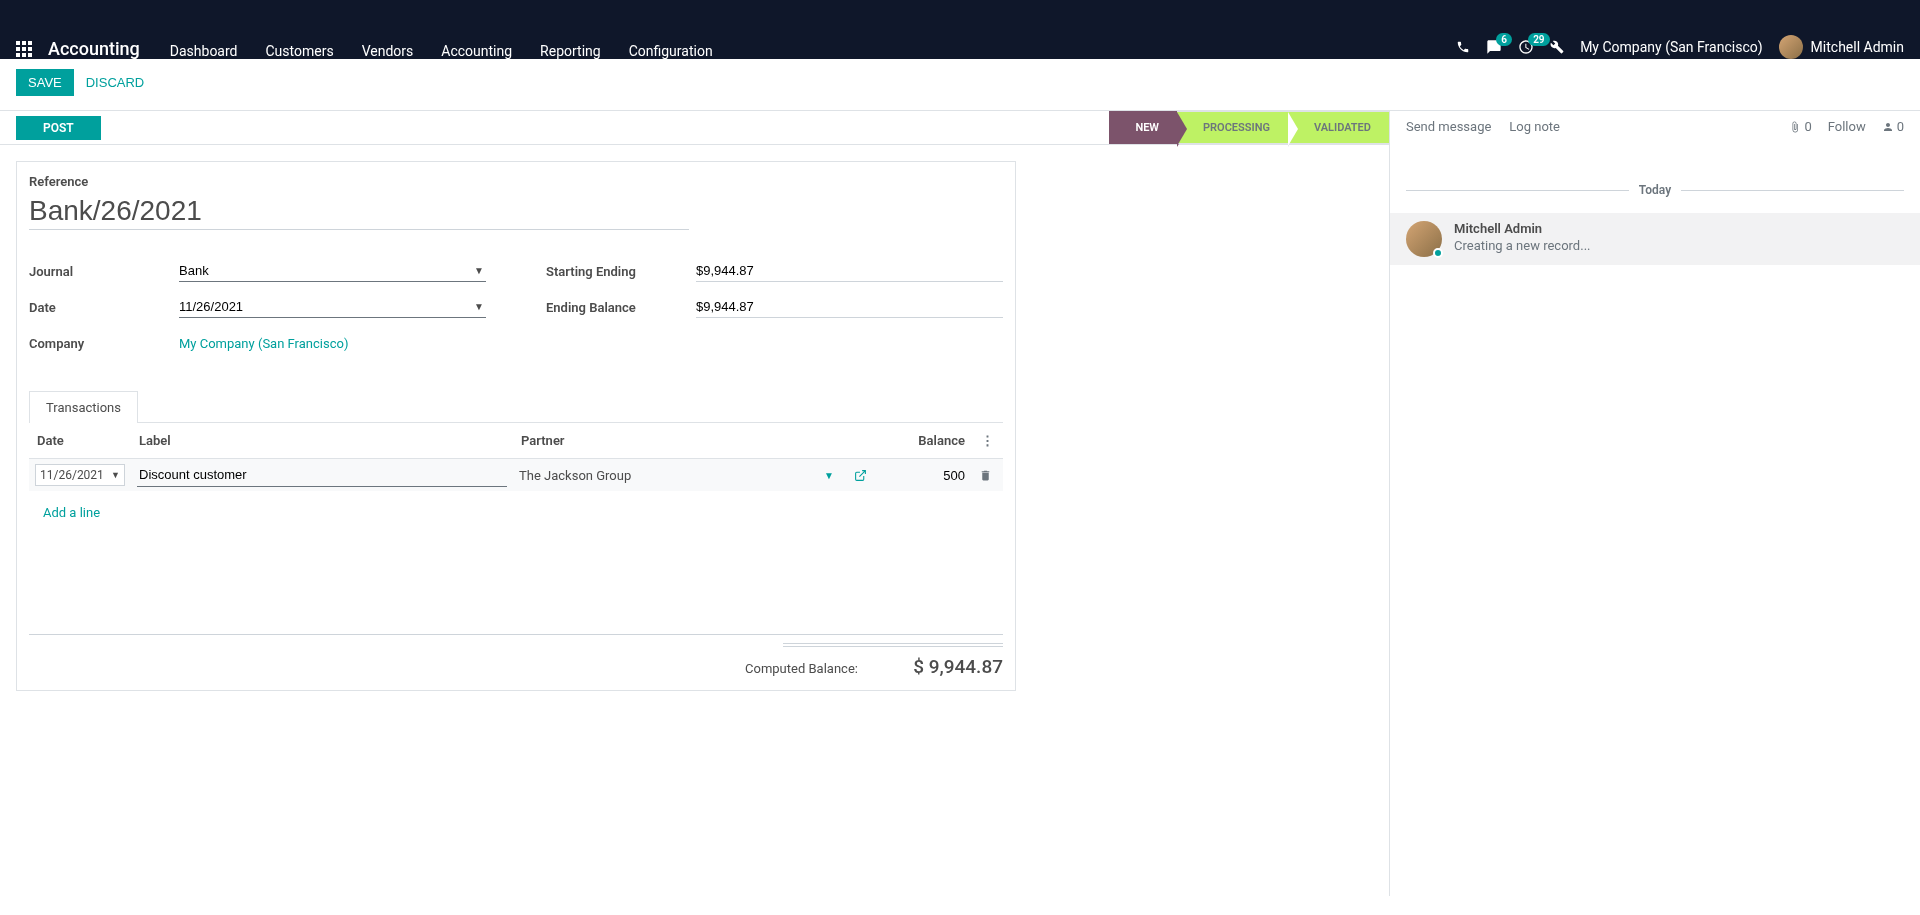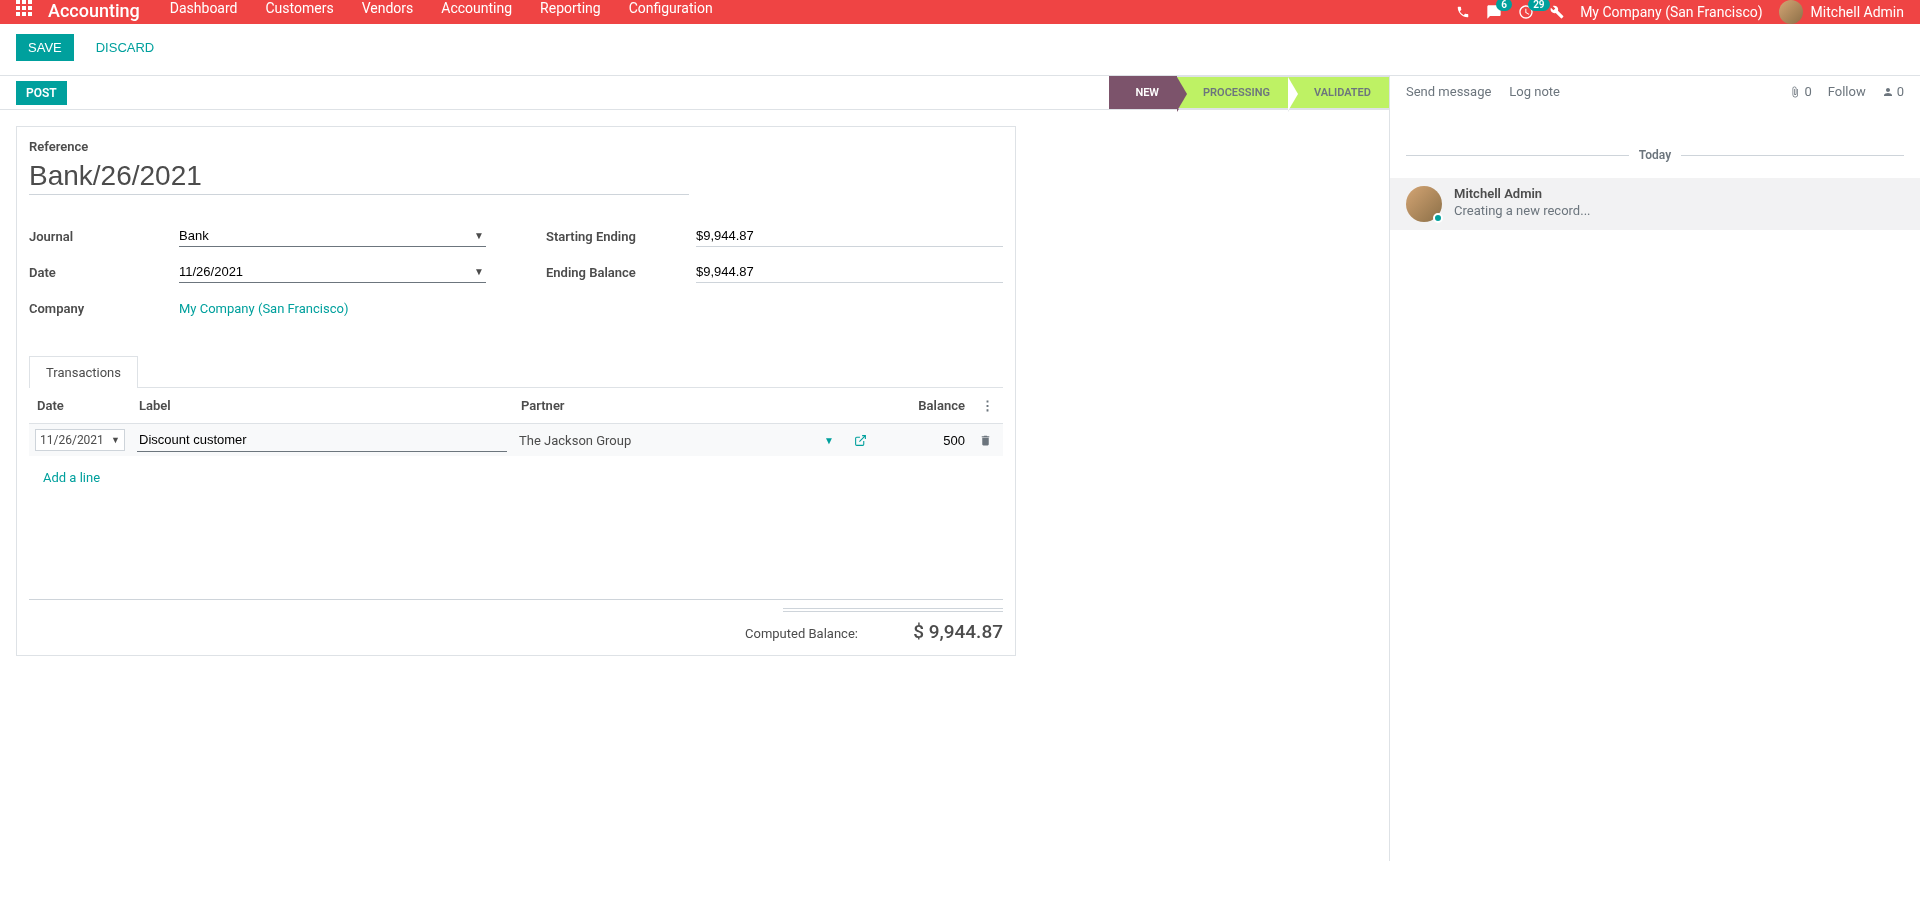--- a/index.html
+++ b/index.html
@@ -1,50 +1,50 @@
 <!DOCTYPE html>
 <html><head>
 <meta charset="utf-8">
 <style>
 * { box-sizing: border-box; margin: 0; padding: 0; }
 body { font-family: -apple-system, BlinkMacSystemFont, "Segoe UI", Roboto, "Helvetica Neue", sans-serif; font-size: 13px; color: #4c4c4c; background: #fff; }
 
 
-.navbar { background: #ef4444; height: 24px; display: flex; align-items: flex-start; padding: 0 16px; color: #fff; }
+.navbar { background: #0f172a; height: 59px; display: flex; align-items: flex-end; padding: 0 16px; color: #fff; }
 .navbar .apps-icon { width: 18px; height: 18px; display: grid; grid-template-columns: repeat(3,4px); grid-template-rows: repeat(3,4px); gap: 2px; margin-right: 14px; cursor: pointer; }
 .navbar .apps-icon span { background: #fff; }
 .navbar .brand { font-size: 18px; font-weight: 500; margin-right: 30px; }
 .navbar .menu { display: flex; gap: 28px; }
 .navbar .menu a { color: #fff; text-decoration: none; font-size: 14px; }
 .navbar .right { margin-left: auto; display: flex; align-items: center; gap: 16px; }
 .navbar .icon-btn { position: relative; cursor: pointer; display: flex; align-items: center; }
 .navbar .badge { background: #00a09d; color: #fff; border-radius: 9px; font-size: 10px; padding: 1px 5px; position: absolute; top: -6px; left: 10px; font-weight: 600; }
 .navbar .company { font-size: 14px; }
 .navbar .user { display: flex; align-items: center; gap: 8px; font-size: 14px; }
 .navbar .avatar { width: 24px; height: 24px; border-radius: 50%; background: linear-gradient(135deg,#d4a574,#8b6f47); }
 
 
 .control-panel { padding: 10px 16px 14px; border-bottom: 1px solid #dee2e6; }
 .breadcrumb { font-size: 18px; margin-bottom: 10px; }
 .breadcrumb .link { color: #00a09d; cursor: pointer; }
 .breadcrumb .sep { color: #6c757d; margin: 0 2px; }
 .breadcrumb .current { color: #6c757d; }
-.cp-btns { display: flex; gap: 10px; align-items: center; }
+.cp-btns { display: flex; gap: 0; align-items: center; }
 .btn { padding: 6px 12px; font-size: 13px; font-weight: 500; cursor: pointer; border: none; }
 .btn-primary { background: #00a09d; color: #fff; }
 .btn-link { background: transparent; color: #00a09d; }
 
 
 .content { display: flex; height: calc(100vh - 130px); }
 .form-area { flex: 1; border-right: 1px solid #dee2e6; overflow: auto; }
 .chatter { width: 530px; background: #fff; overflow: auto; }
 
 
 .statusbar { display: flex; align-items: center; padding: 0 0 0 16px; height: 34px; border-bottom: 1px solid #dee2e6; }
-.statusbar .post-btn { background: #00a09d; color: #fff; padding: 5px 10px; font-weight: 600; font-size: 12px; cursor: pointer; }
+.statusbar .post-btn { background: #00a09d; color: #fff; padding: 5px 27px; font-weight: 600; font-size: 12px; cursor: pointer; }
 .statusbar .stages { margin-left: auto; display: flex; height: 100%; }
 .stage { position: relative; padding: 0 18px 0 26px; display: flex; align-items: center; font-size: 11px; font-weight: 600; color: #6c757d; background: #bef264; border-top: 1px solid #dee2e6; border-bottom: 1px solid #dee2e6; }
 .stage::after { content: ''; position: absolute; right: -10px; top: 0; bottom: 0; width: 0; height: 0; border-left: 10px solid transparent; border-top: 17px solid transparent; border-bottom: 17px solid transparent; z-index: 1; }
 .stage::before { content: ''; position: absolute; right: -11px; top: -1px; bottom: -1px; width: 0; border-left: 11px solid #dee2e6; border-top: 18px solid transparent; border-bottom: 18px solid transparent; z-index: 0; }
 .stage.active { background: #7c536b; color: #fff; border-color: #7c536b; }
 .stage.active::after { border-left-color: #7c536b; }
 .stage.active::before { border-left-color: #7c536b; }
 .stage:not(.active)::after { border-left-color: #fff; }
 
 

